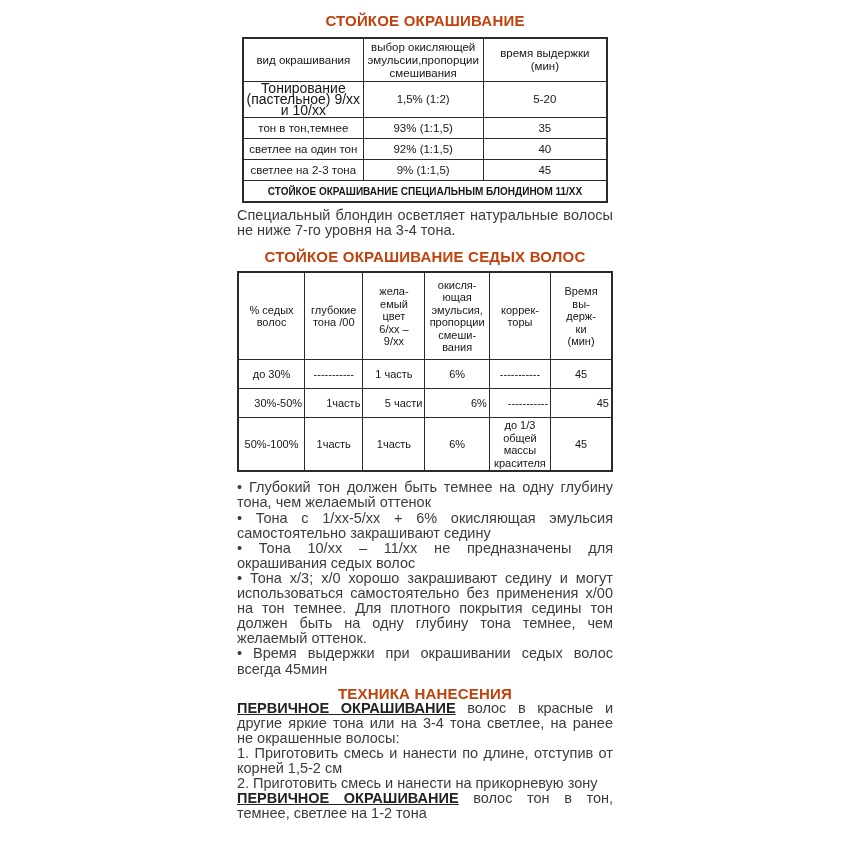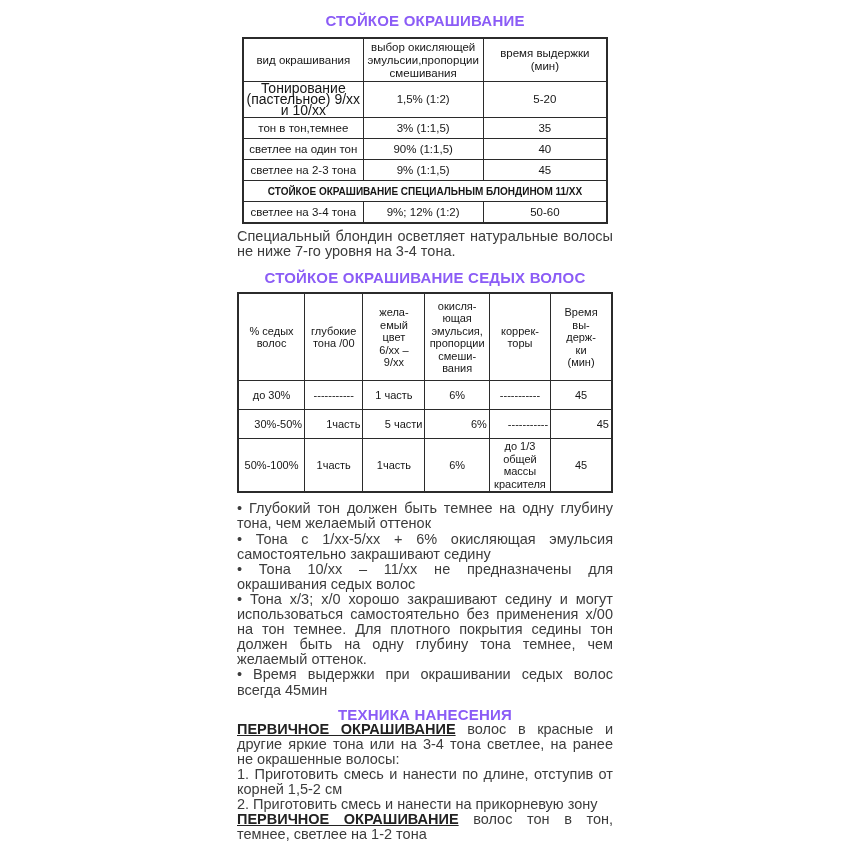--- a/index.html
+++ b/index.html
@@ -19,21 +19,21 @@
     padding-top: 13px;
     color: #3c3c3c;
     font-size: 14.5px;
     line-height: 15.1px;
     text-align: justify;
   }
   .section-title {
     text-align: center;
     font-weight: bold;
     font-size: 15px;
-    color: #8b5cf6;
+    color: #c2410c;
     letter-spacing: 0.2px;
   }
   .title-1 { margin: 0 0 9px 0; }
   .title-2 { margin: 11px 0 7px 0; }
   .title-3 { margin: 9px 0 0 0; }
 
   table {
     border-collapse: collapse;
     table-layout: fixed;
     color: #161616;
@@ -101,40 +101,35 @@
 (мин)</th>
     </tr>
     <tr class="r-first">
       <td class="cell-small">Тонирование
 (пастельное) 9/хх и 10/хх</td>
       <td>1,5% (1:2)</td>
       <td>5-20</td>
     </tr>
     <tr class="r-std">
       <td>тон в тон,темнее</td>
-      <td>3% (1:1,5)</td>
+      <td>93% (1:1,5)</td>
       <td>35</td>
     </tr>
     <tr class="r-std">
       <td>светлее на один тон</td>
-      <td>90% (1:1,5)</td>
+      <td>92% (1:1,5)</td>
       <td>40</td>
     </tr>
     <tr class="r-std">
       <td>светлее на 2-3 тона</td>
       <td>9% (1:1,5)</td>
       <td>45</td>
     </tr>
     <tr>
       <td class="banner-cell" colspan="3">СТОЙКОЕ ОКРАШИВАНИЕ СПЕЦИАЛЬНЫМ БЛОНДИНОМ 11/ХХ</td>
-    </tr>
-    <tr class="r-std">
-      <td>светлее на 3-4 тона</td>
-      <td>9%; 12% (1:2)</td>
-      <td>50-60</td>
     </tr>
   </tbody>
     </table>
 
   <p class="note">Специальный блондин осветляет натуральные волосы не ниже 7-го уровня на 3-4 тона.</p>
 
   <div class="section-title title-2">СТОЙКОЕ ОКРАШИВАНИЕ СЕДЫХ ВОЛОС</div>
 
   <table class="t2">
     <colgroup>

